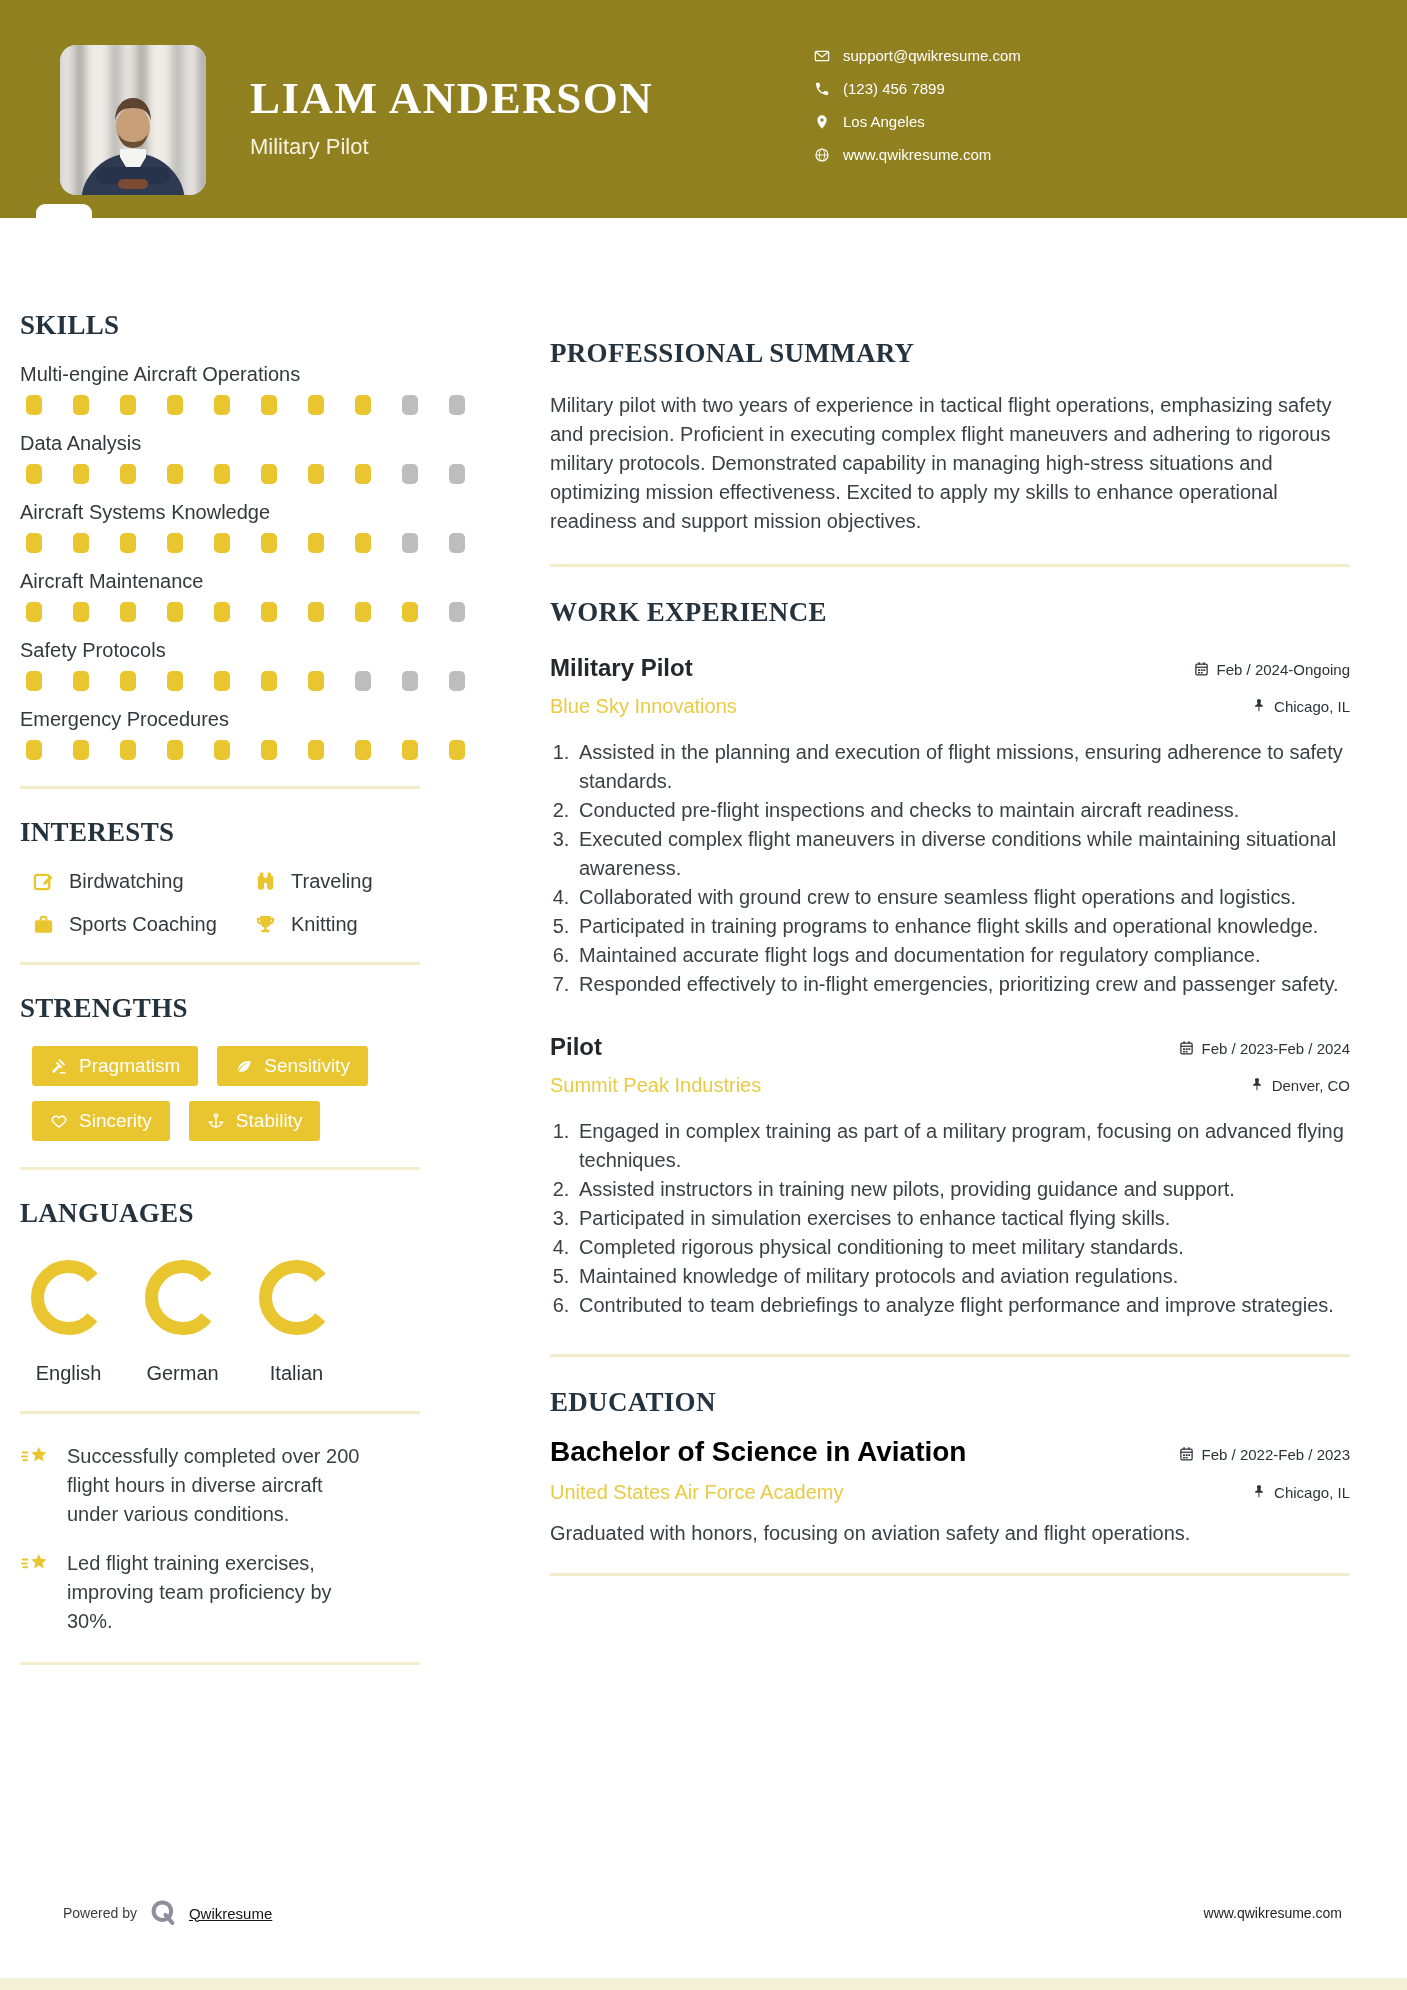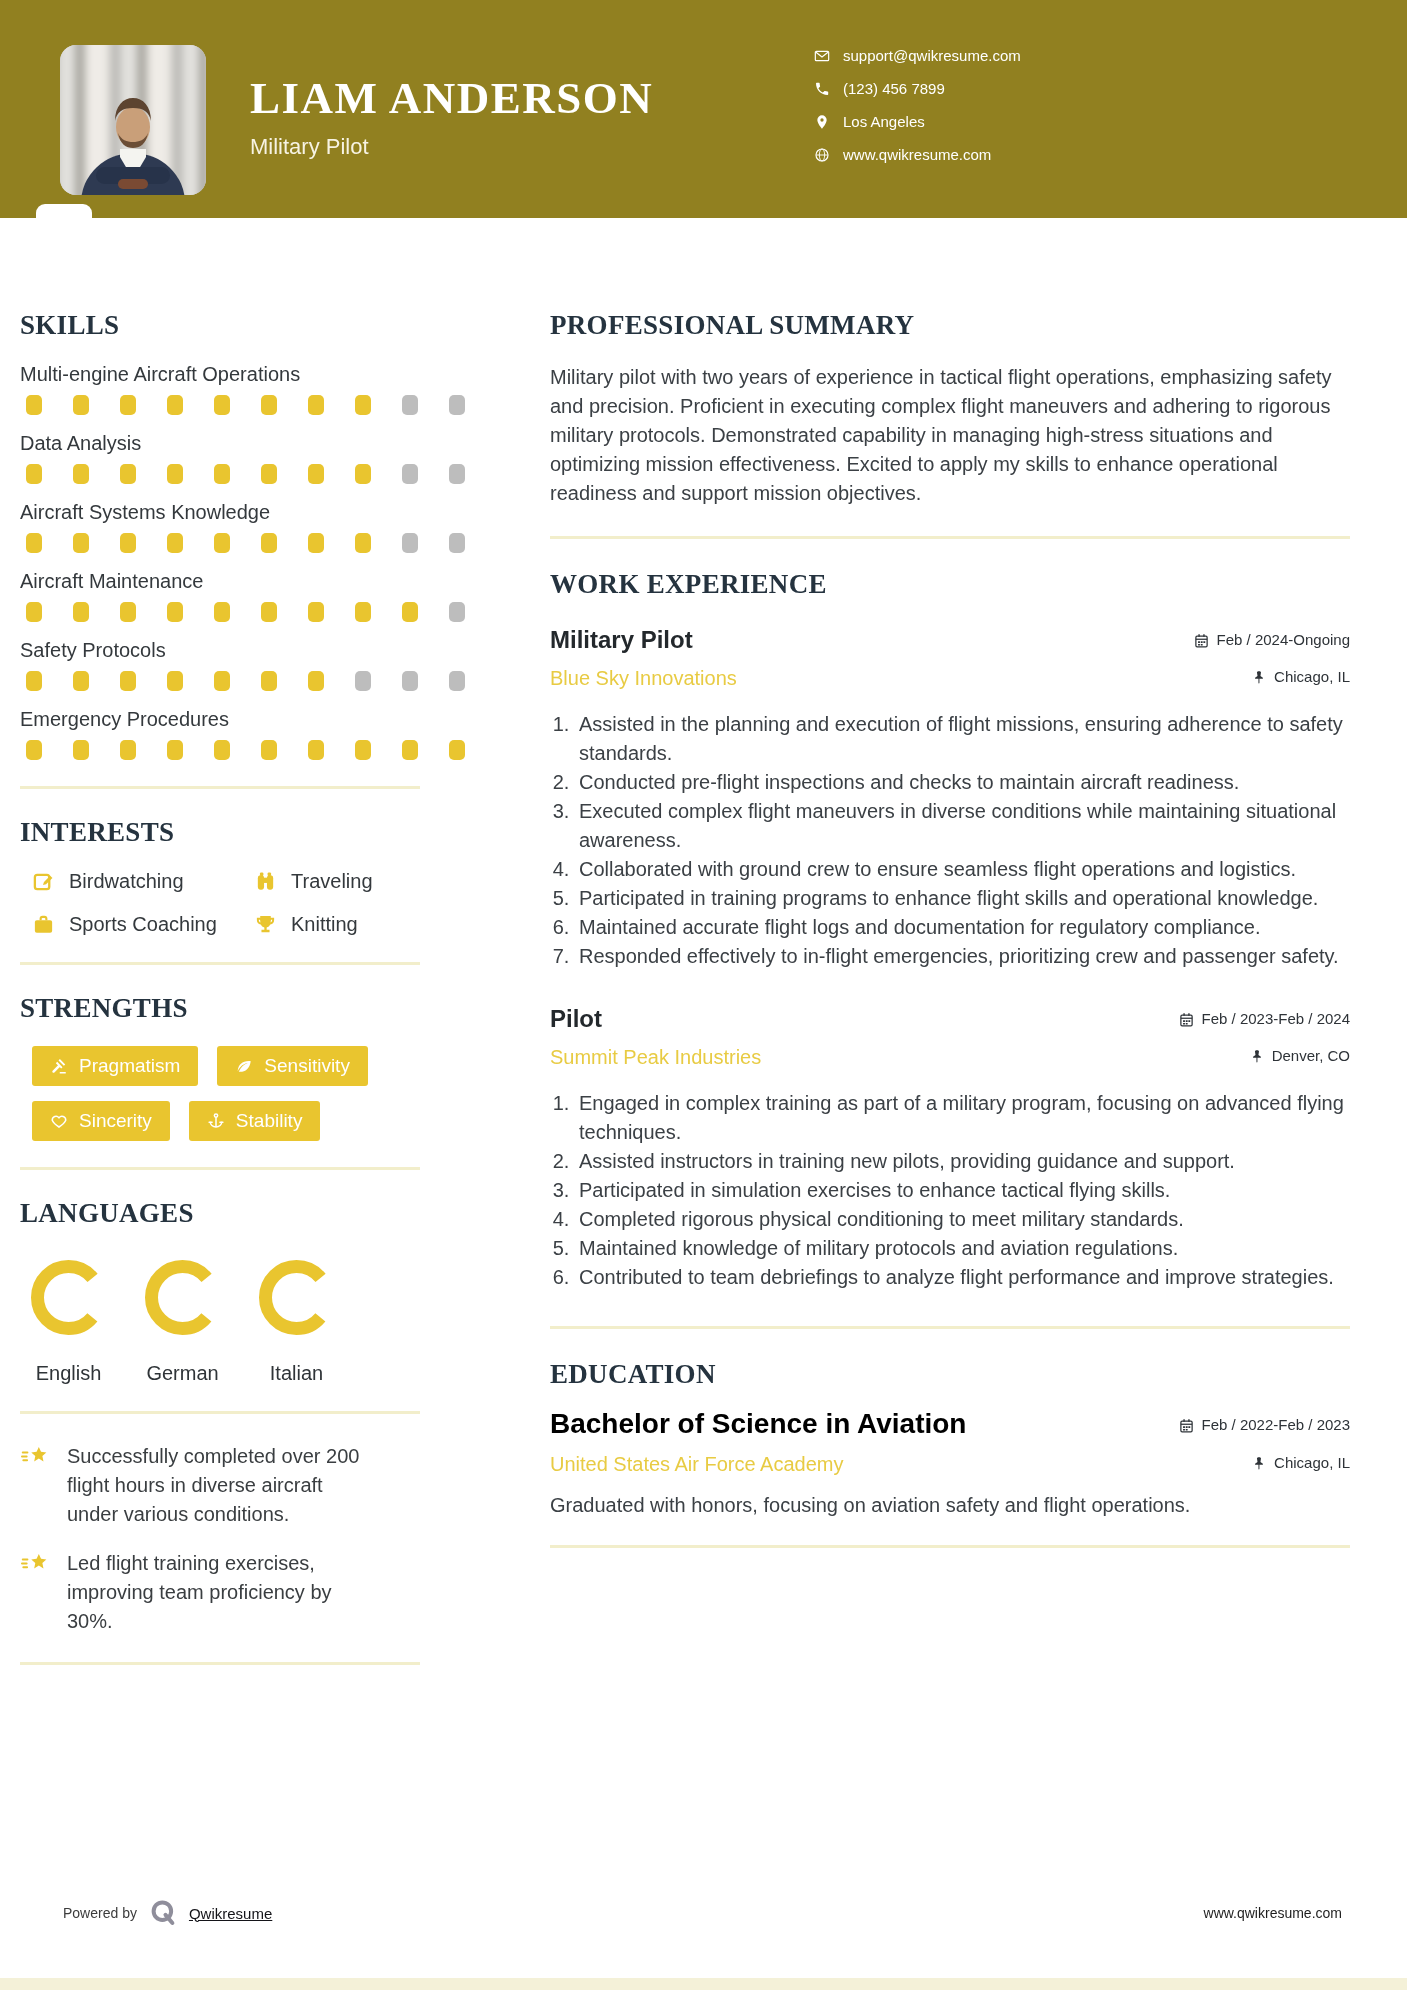--- a/index.html
+++ b/index.html
@@ -19,21 +19,21 @@
   .subtitle{font-size:22px;color:#f7f3e3;margin-top:13px;}
   .contact{position:absolute;left:814px;top:39px;list-style:none;margin:0;padding:0;}
   .contact li{display:flex;align-items:center;gap:13px;height:33px;color:#fff;font-size:15px;}
   .cic{width:16px;height:16px;flex:none;color:#fff;}
   .cic svg{width:16px;height:16px;display:block;}
   .header-notch{position:absolute;left:36px;bottom:0;width:56px;height:14px;background:#fff;border-radius:9px 9px 0 0;}
 
   
   .content{display:flex;}
   .left{flex:none;width:497px;box-sizing:border-box;padding:92px 0 0 20px;}
-  .right{flex:none;width:800px;margin-left:53px;padding-top:92px;}
+  .right{flex:none;width:800px;margin-left:53px;padding-top:120px;}
 
   h2.section{font-family:"Liberation Serif","DejaVu Serif",serif;font-weight:bold;font-size:27px;
              color:var(--heading);margin:0 0 22px;letter-spacing:.3px;}
   .divider{height:3px;background:var(--divider);border:none;}
   .left .divider{width:400px;margin:26px 0 28px;}
   .right .divider{width:100%;margin:28px 0 30px;}
 
   
   .skill{margin-bottom:17px;}
   .skill-label{font-size:20px;color:#34393d;margin-bottom:9px;}
@@ -64,21 +64,21 @@
   .ach-ic{width:31px;height:31px;flex:none;margin-top:0;color:var(--accent);}
   .ach-ic svg{width:31px;height:31px;display:block;}
   .ach-text{font-size:20px;line-height:29px;color:#3a3e41;max-width:310px;}
 
   
   .summary-text{font-size:20px;line-height:29px;color:#3b4045;margin:16px 0 0;max-width:800px;}
   .job{margin-top:26px;}
   .row{display:flex;justify-content:space-between;align-items:baseline;}
   .job-title{font-size:24px;font-weight:600;color:#23282c;}
   .edu-degree{font-size:28px;font-weight:600;color:#000000;}
-  .meta{display:flex;align-items:flex-end;gap:8px;font-size:15px;color:#2e3338;}
+  .meta{display:flex;align-items:flex-start;gap:8px;font-size:15px;color:#2e3338;}
   .mic{width:15px;height:15px;color:#2e3338;}
   .mic svg{width:15px;height:15px;display:block;}
   .row2{margin-top:13px;}
   .company{font-size:20px;color:var(--company);}
   ol.duties{margin:20px 0 34px;padding-left:25px;font-size:20px;line-height:29px;color:#3b4045;}
   ol.duties li{padding-left:4px;}
   .edu-note{font-size:20px;color:#3b4045;margin-top:18px;}
 
   
   .footer{position:absolute;left:63px;right:65px;bottom:62px;display:flex;justify-content:space-between;align-items:center;margin-top:46px;}

